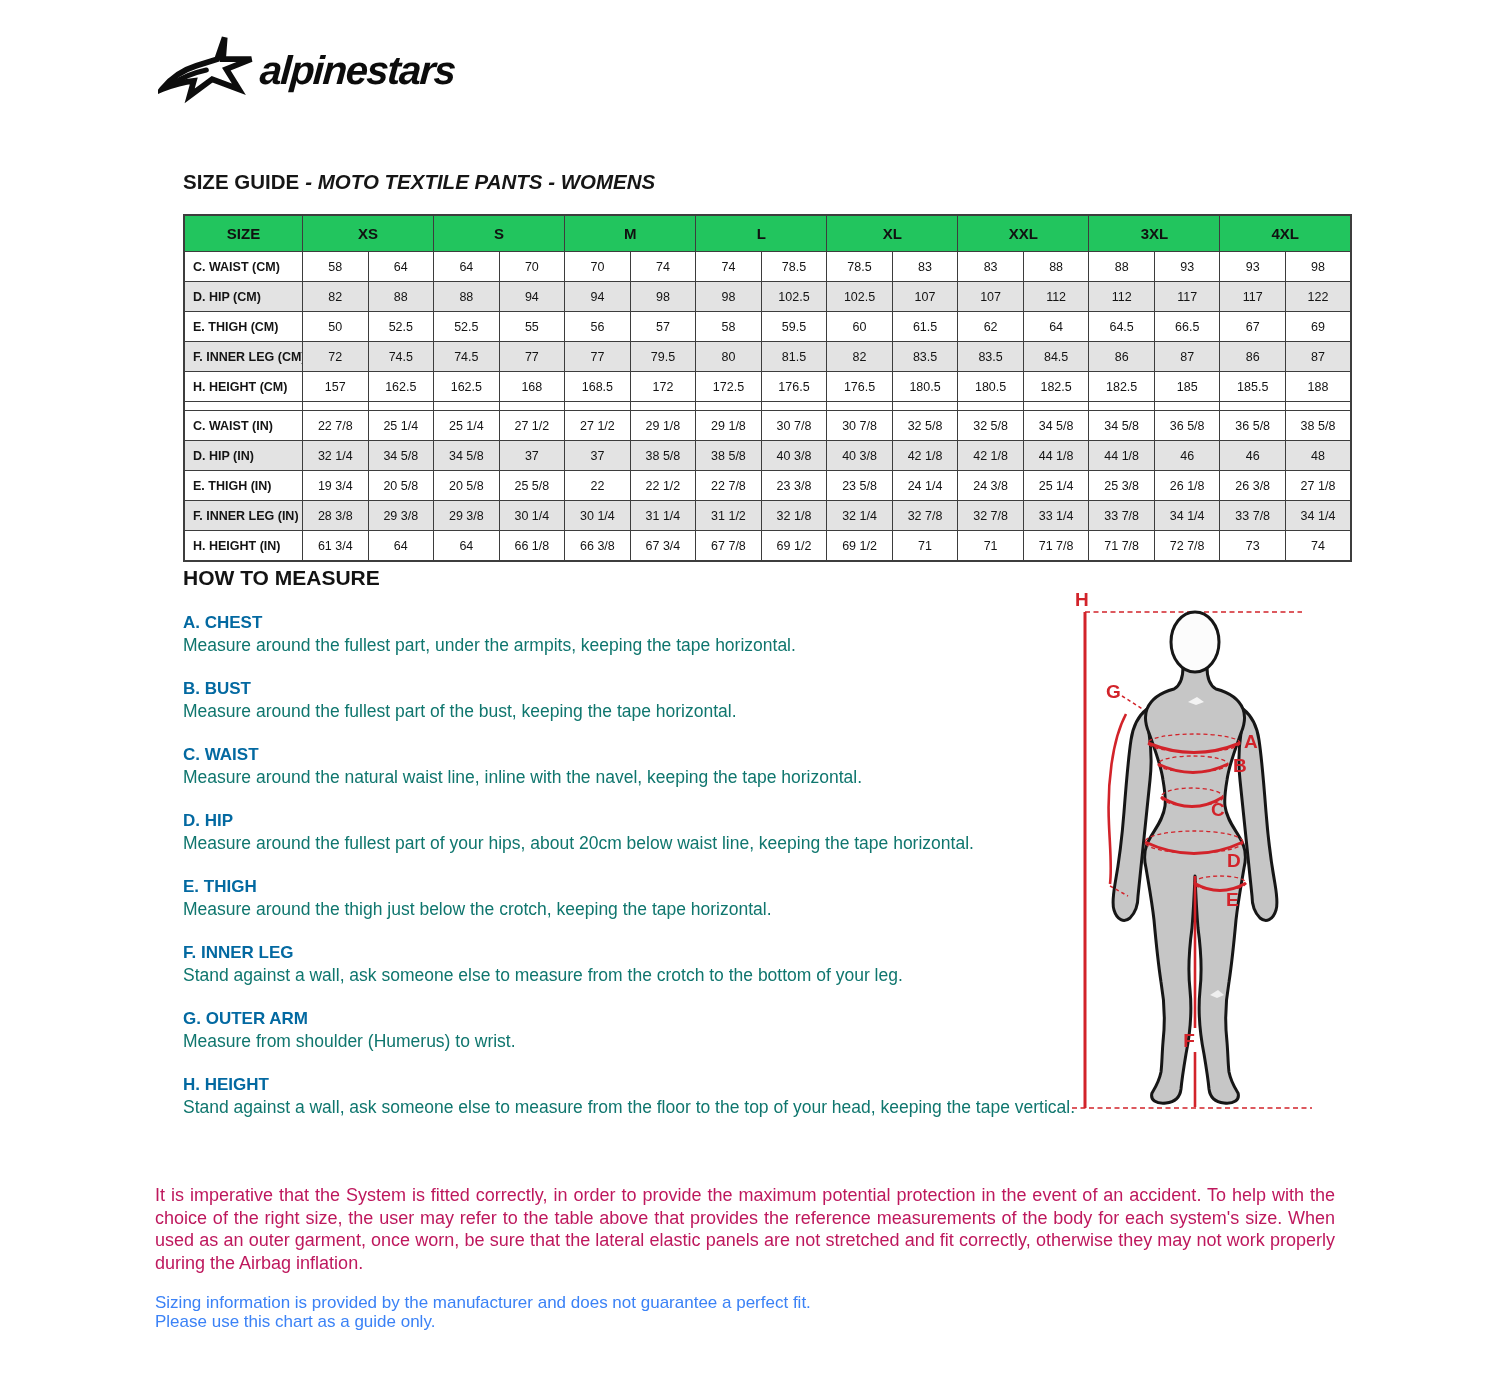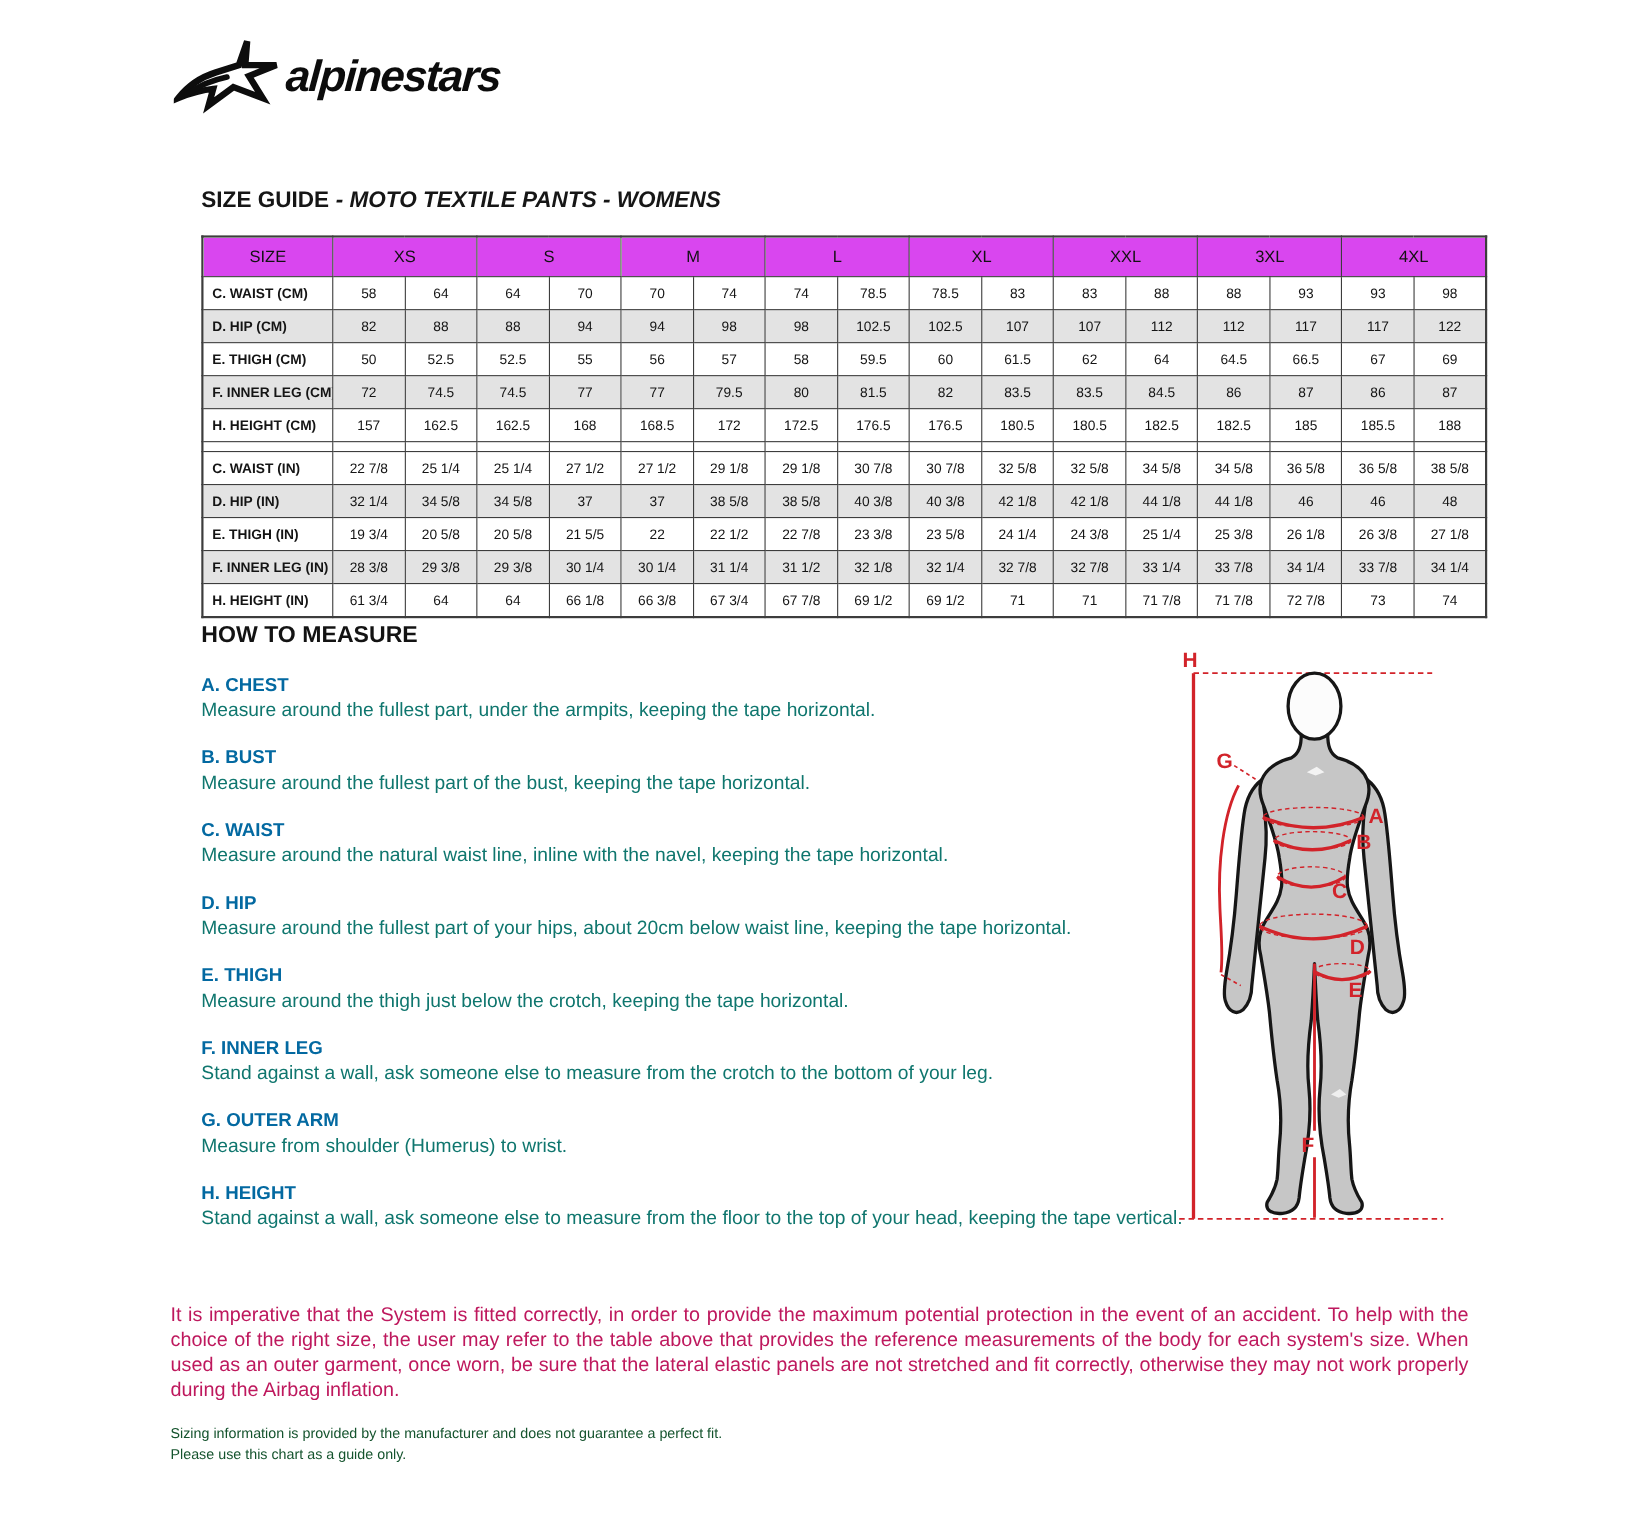--- a/index.html
+++ b/index.html
@@ -14,41 +14,41 @@
 
   
   .title{position:absolute;left:183px;top:170px;font-size:20.5px;color:#161616;}
   .title-plain{font-weight:700;}
   .title-bold{font-weight:800;margin-left:6px;font-style:italic;}
 
   
   .size-table{position:absolute;left:183px;top:214px;width:1169px;border-collapse:collapse;
               table-layout:fixed;border:2px solid #3d3d3d;}
   .size-table th,.size-table td{border:1px solid #3d3d3d;overflow:hidden;white-space:nowrap;}
-  .size-table thead th{background:#d946ef;height:33px;font-size:15px;font-weight:normal;color:#111;text-align:center;}
+  .size-table thead th{background:#22c55e;height:33px;font-size:15px;font-weight:bold;color:#111;text-align:center;}
   .size-table th.corner{width:115px;}
   .size-table tbody td{height:27px;font-size:12.5px;text-align:center;color:#141414;background:#fff;}
   .size-table td.rowlabel{text-align:left;padding-left:8px;font-weight:bold;font-size:12.5px;}
   .size-table tr.alt td{background:#e3e3e3;}
   .size-table tr.sep td{height:8px;padding:0;background:#fff;}
 
   
   .howto-heading{position:absolute;left:183px;top:566px;font-size:21px;font-weight:800;color:#131313;}
   .measure-list{position:absolute;left:183px;top:612px;width:900px;}
   .measure-item{margin-bottom:21px;}
   .measure-label{color:#0369a1;font-weight:800;font-size:17px;line-height:22px;}
   .measure-text{font-size:17.5px;line-height:23px;color:#0f766e;}
 
   
   .figure{position:absolute;left:1062px;top:590px;}
 
   
   .notice{position:absolute;left:155px;top:1184px;width:1180px;margin:0;font-size:18px;
           font-weight:normal;line-height:22.5px;color:#be185d;text-align:justify;}
-  .disclaimer{position:absolute;left:155px;top:1293px;font-size:13px;line-height:19px;color:#14532d;}
+  .disclaimer{position:absolute;left:155px;top:1293px;font-size:17px;line-height:19px;color:#3b82f6;}
 </style>
 </head>
 <body>
 
 <div class="page">
 
   <div class="logo">
     <svg width="100" height="80" viewBox="0 0 120 90" aria-hidden="true">
       <path d="M80 6 L71 32 L46 40 C30 45 16 54 5 68 C20 62 32 59 43 58 L38 76 L65 56 L97 68 L82 44 L112 32 L78 32 Z" fill="#ffffff" stroke="#0d0d0d" stroke-width="7" stroke-linejoin="miter"></path>
       <path d="M17 62 C30 53 44 48 58 45" fill="none" stroke="#0d0d0d" stroke-width="6" stroke-linecap="round"></path>
@@ -225,21 +225,21 @@
           <td>44 1/8</td>
           <td>46</td>
           <td>46</td>
           <td>48</td>
         </tr>
         <tr class="plain">
           <td class="rowlabel">E. THIGH (IN)</td>
           <td>19 3/4</td>
           <td>20 5/8</td>
           <td>20 5/8</td>
-          <td>21 5/5</td>
+          <td>25 5/8</td>
           <td>22</td>
           <td>22 1/2</td>
           <td>22 7/8</td>
           <td>23 3/8</td>
           <td>23 5/8</td>
           <td>24 1/4</td>
           <td>24 3/8</td>
           <td>25 1/4</td>
           <td>25 3/8</td>
           <td>26 1/8</td>

